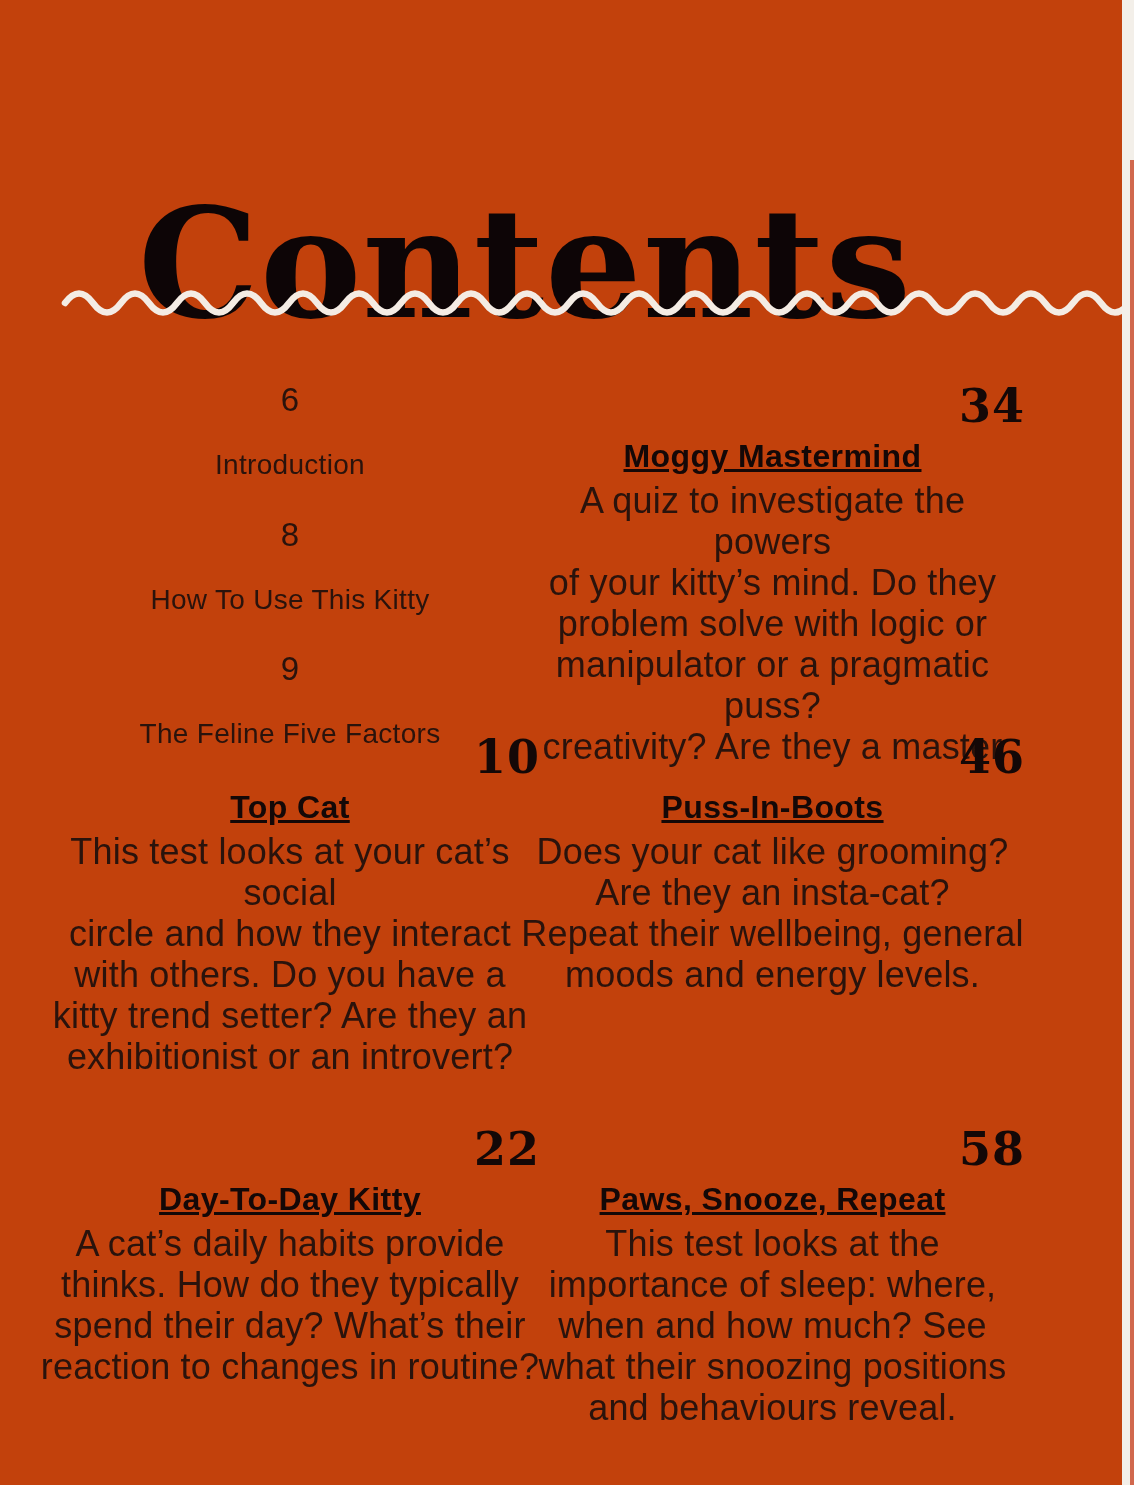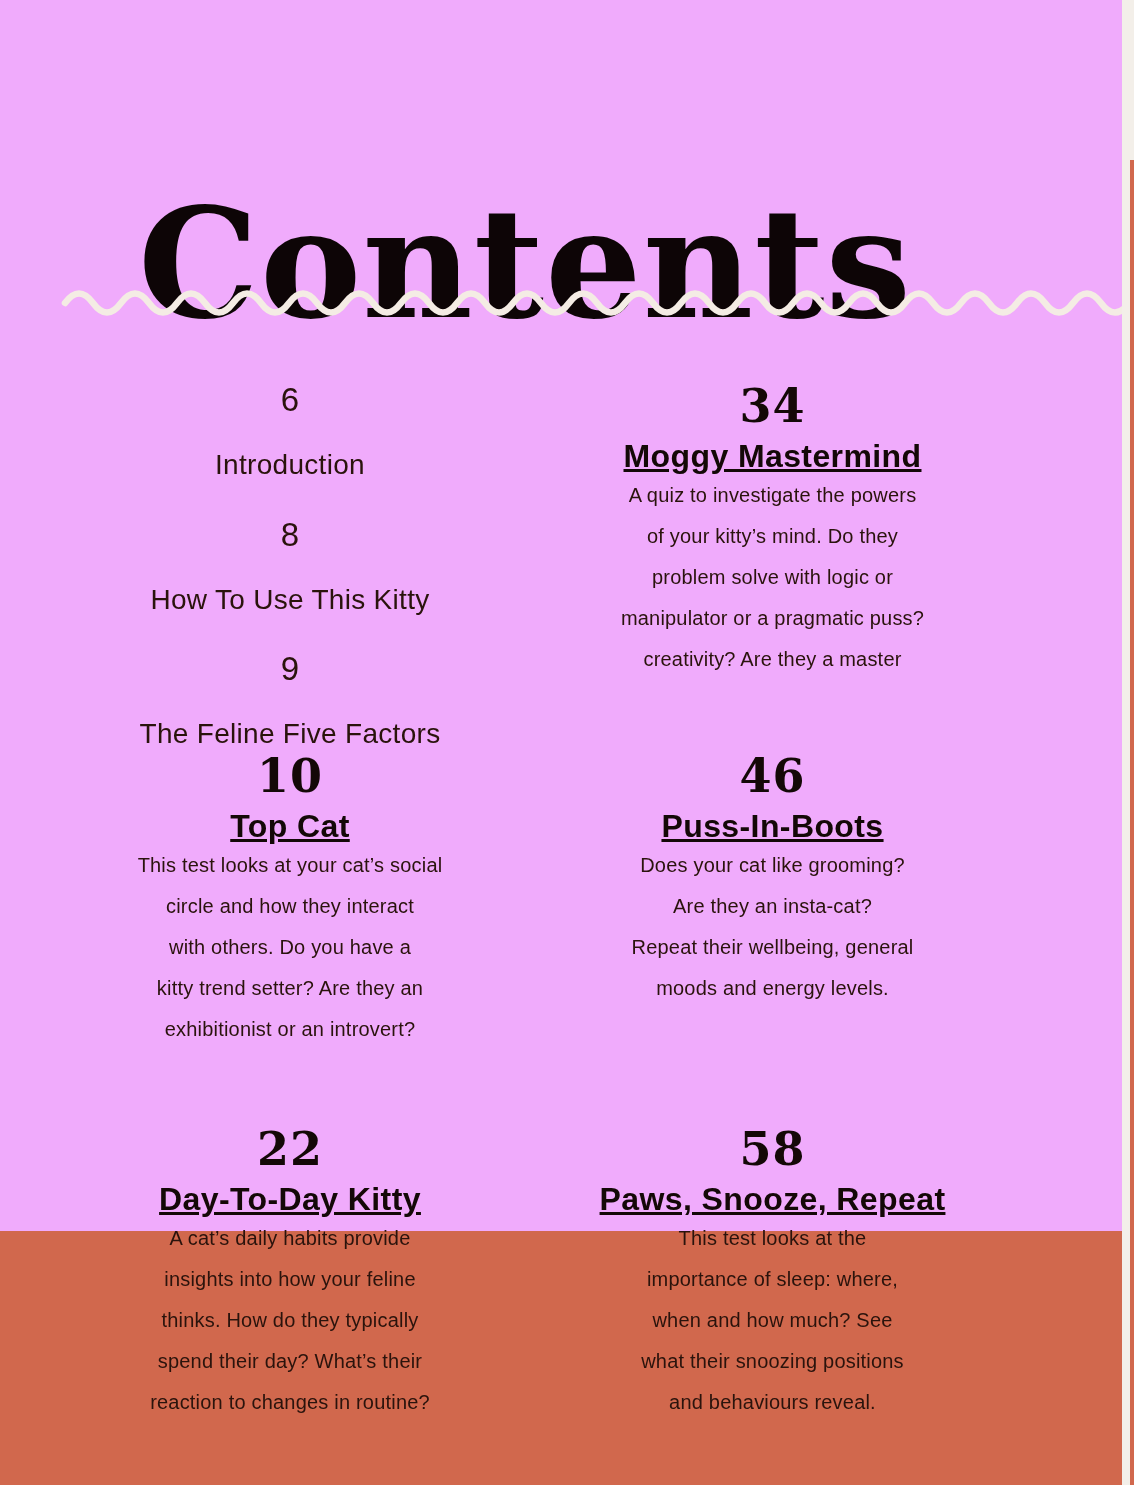--- a/index.html
+++ b/index.html
@@ -1,45 +1,45 @@
 <!DOCTYPE html>
 <html><head>
 <meta charset="utf-8">
 <style>
   html,body{margin:0;padding:0;}
   body{
     width:1134px;height:1485px;position:relative;overflow:hidden;
     background:#d1684d;
     font-family:"Liberation Sans", sans-serif;
   }
-  .page{position:absolute;left:0;top:0;width:1122px;height:1231px;background:#f0abfc;}
+  .page{position:absolute;left:0;top:0;width:1122px;height:1485px;background:#c2410c;}
   .edge-strip{position:absolute;right:0;top:0;width:12px;height:1485px;background:#f3efe9;}
   .next-page-sliver{position:absolute;right:0;top:160px;width:4px;height:1325px;background:#d1684d;}
   .page-title{
     position:absolute;left:0;top:86px;width:1050px;text-align:center;
     font-family:"DejaVu Serif", serif;font-weight:700;font-size:152px;line-height:1;
     letter-spacing:1px;color:#0d0506;
   }
   .wave-svg{position:absolute;left:0;top:269px;width:1134px;height:64px;}
   .front-list{position:absolute;top:383px;left:40px;width:500px;text-align:center;}
   .front-item{margin-bottom:36px;}
   .front-num{font-size:33px;line-height:1;color:#2a130c;margin-bottom:10px;}
   .front-label{font-size:28px;line-height:1.2;color:#2a130c;letter-spacing:0.3px;margin-top:32px;}
   .chapter{position:absolute;text-align:center;}
   .col-left{left:40px;width:500px;}
   .col-right{left:520px;width:505px;}
   .row-1{top:383px;}
-  .row-2{top:753px;}
+  .row-2{top:734px;}
   .row-3{top:1126px;}
   .ch-num{
     font-family:"DejaVu Serif", serif;font-weight:700;font-size:46px;line-height:1;
-    letter-spacing:1px;color:#140807;
+    letter-spacing:1px;color:#140807;text-align:right;
   }
   .ch-title{font-weight:bold;font-size:32px;line-height:1.2;margin-top:8px;letter-spacing:0.4px;color:#140807;text-decoration:underline;}
-  .ch-desc{font-size:20px;line-height:41px;color:#2a130c;letter-spacing:0.2px;}
+  .ch-desc{font-size:36px;line-height:41px;margin-top:5px;color:#2a130c;letter-spacing:0.2px;}
 </style>
 </head>
 <body>
 
 <div class="page">
 
   <h1 class="page-title">Contents</h1>
 
   <svg class="wave-svg" viewBox="0 0 1134 64" xmlns="http://www.w3.org/2000/svg">
     <defs>
@@ -102,21 +102,20 @@
         <div>Repeat their wellbeing, general</div>
         <div>moods and energy levels.</div>
       </div>
   </div>
 
   <div class="chapter row-3 col-left">
     <div class="ch-num">22</div>
     <div class="ch-title">Day-To-Day Kitty</div>
     <div class="ch-desc">
         <div>A cat’s daily habits provide</div>
-        <div>insights into how your feline</div>
         <div>thinks. How do they typically</div>
         <div>spend their day? What’s their</div>
         <div>reaction to changes in routine?</div>
       </div>
   </div>
 
   <div class="chapter row-3 col-right">
     <div class="ch-num">58</div>
     <div class="ch-title">Paws, Snooze, Repeat</div>
     <div class="ch-desc">

